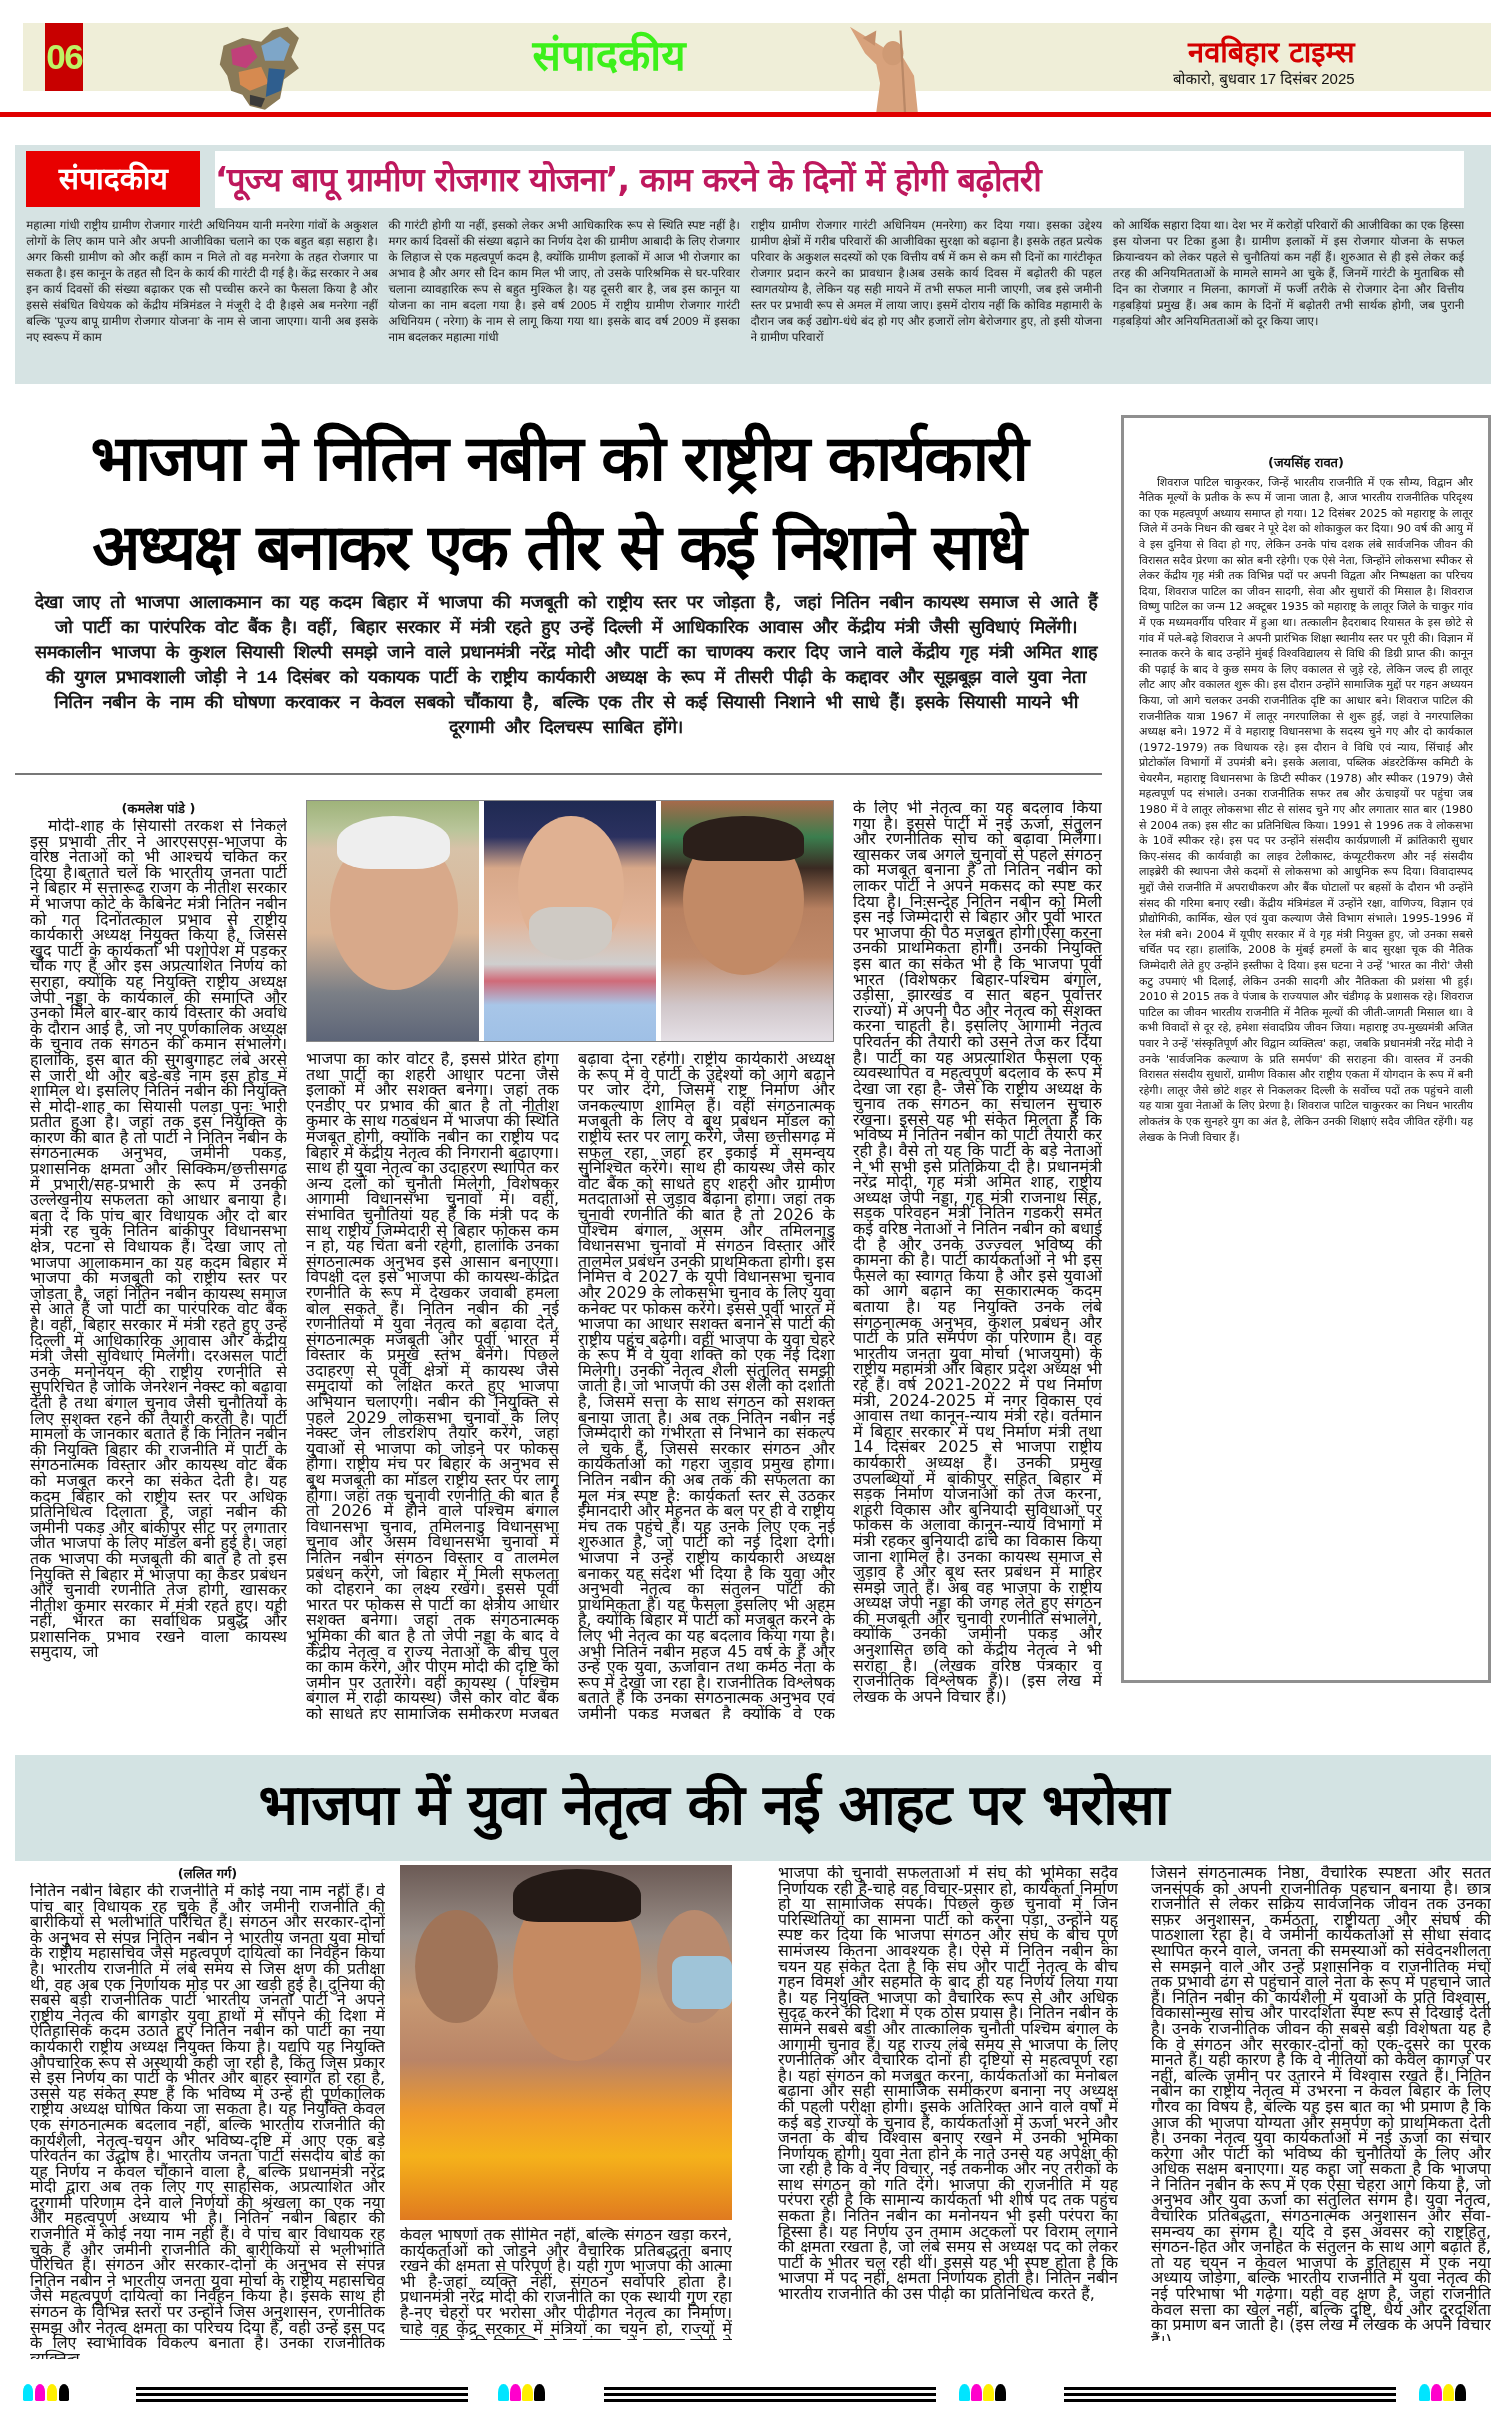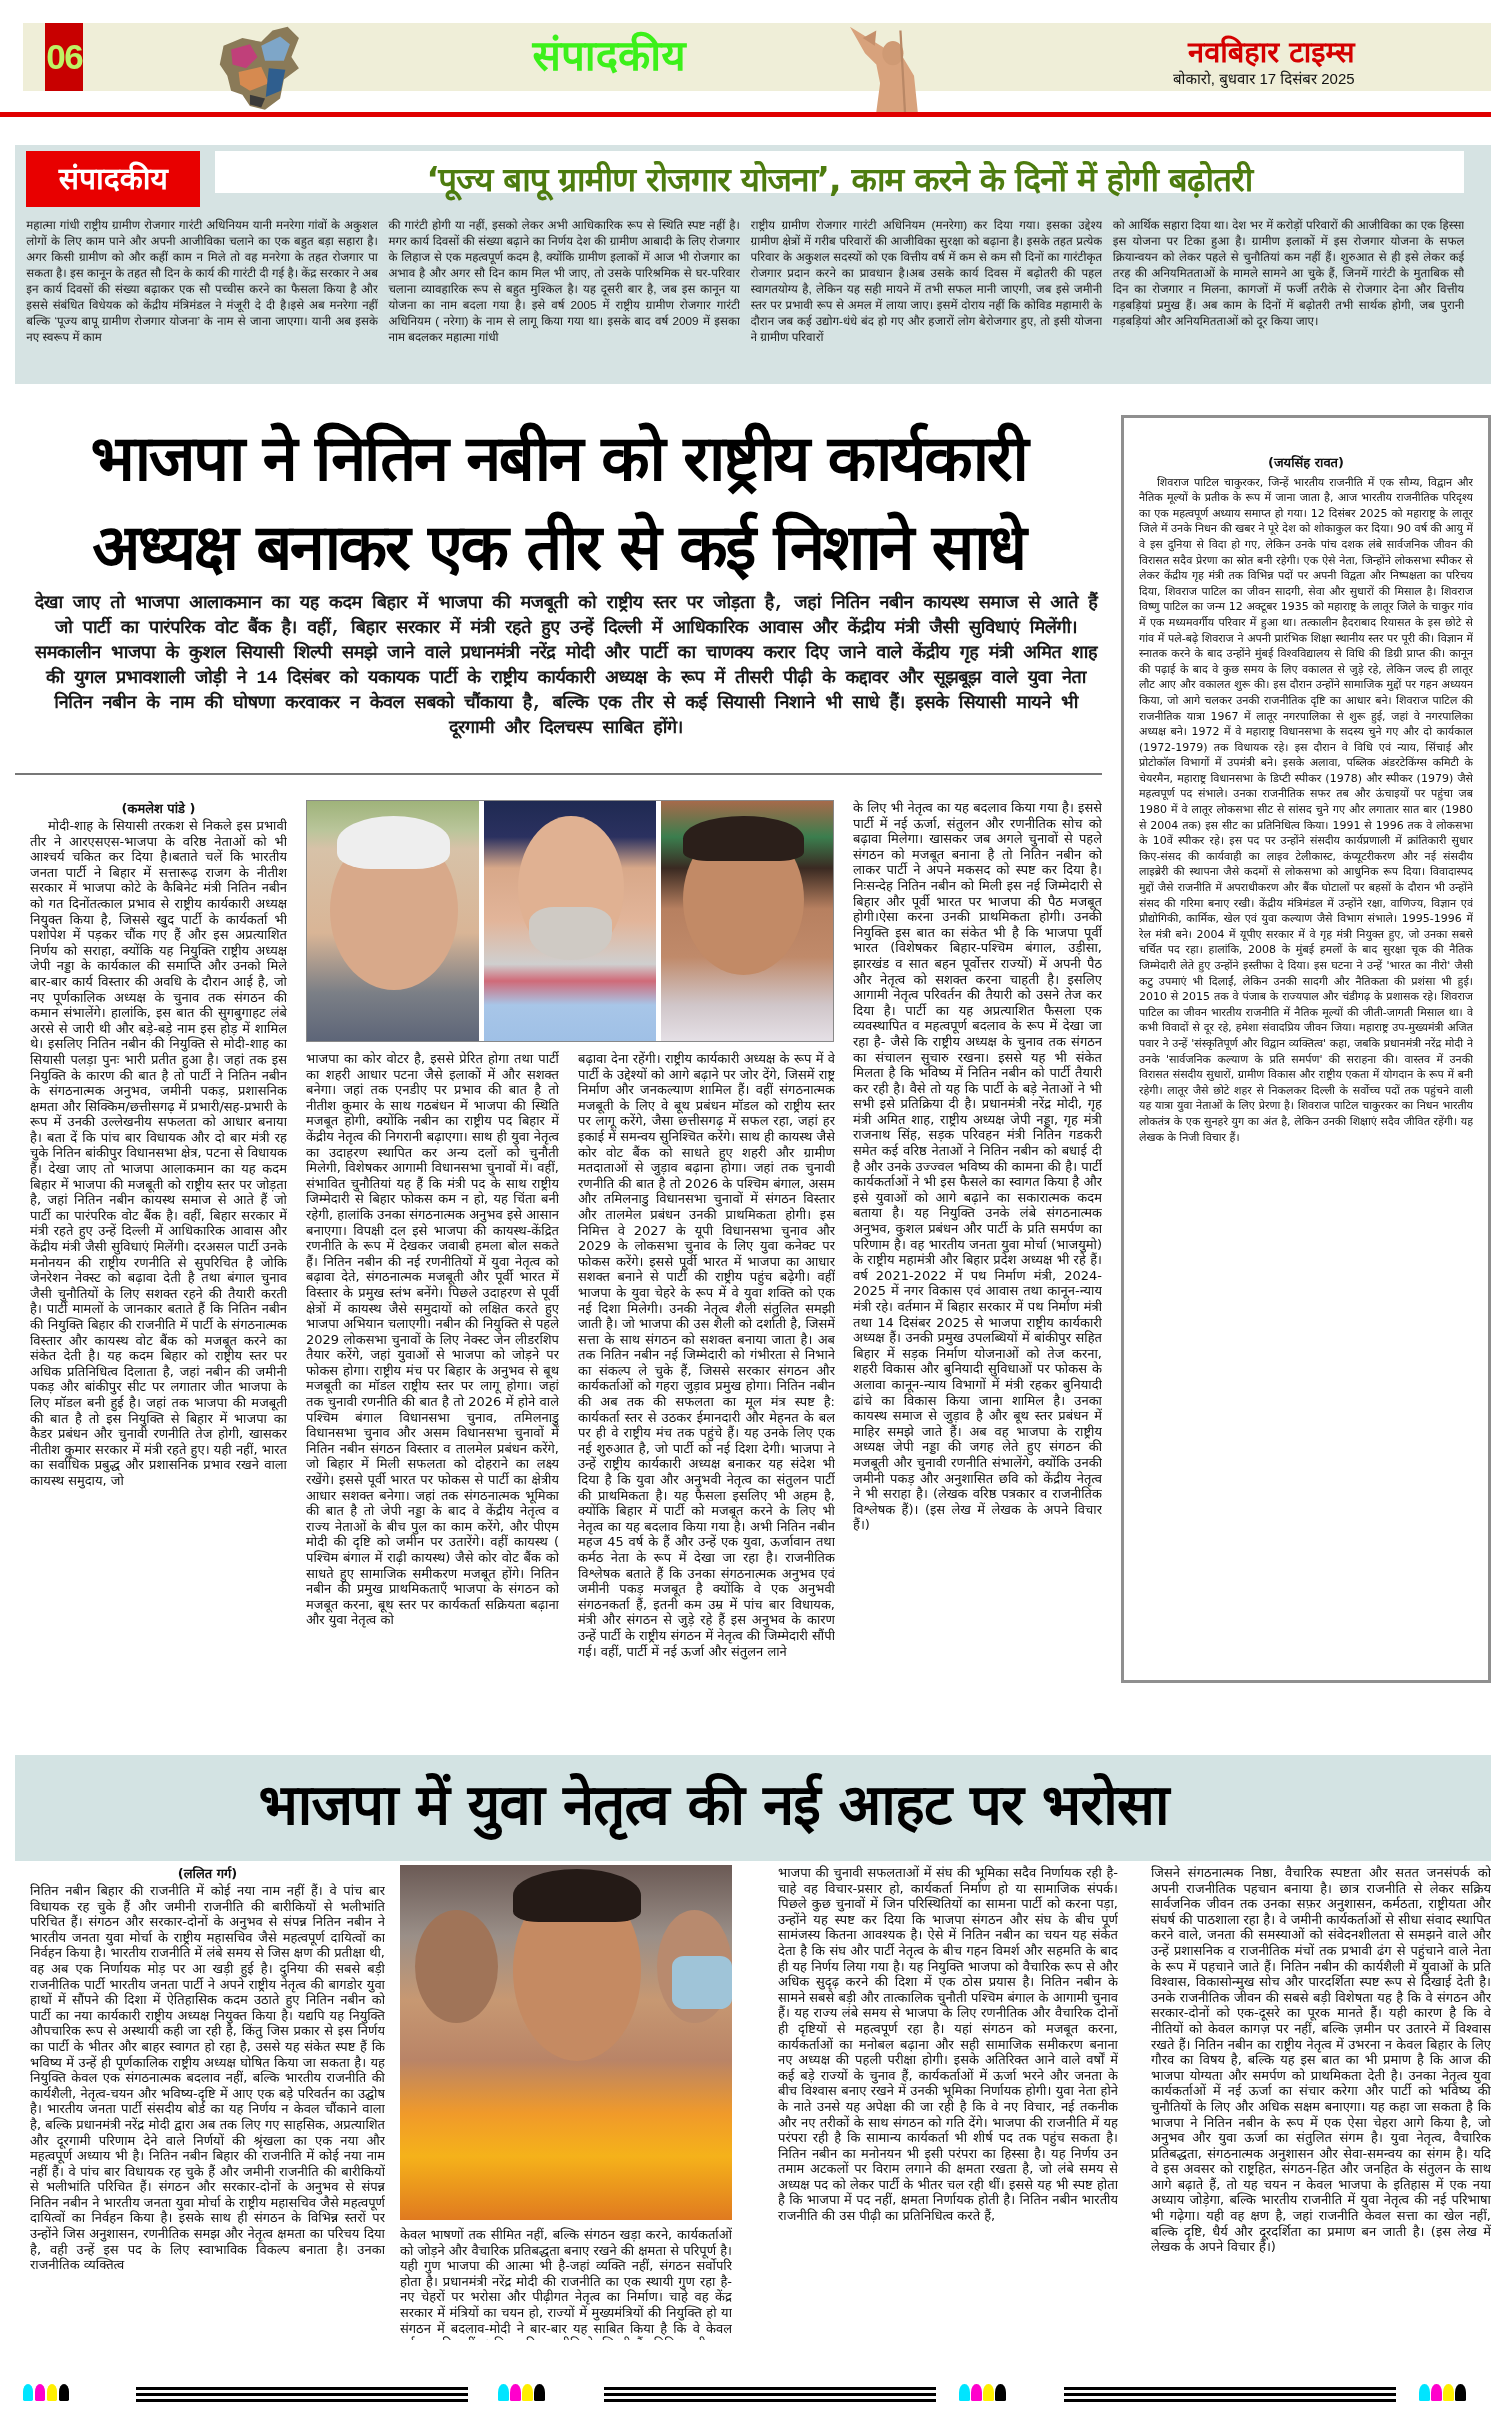--- a/index.html
+++ b/index.html
@@ -15,34 +15,34 @@
     font-weight: bold; font-size: 42px; line-height: 48px; }
   .statue { position: absolute; left: 823px; top: 0px; width: 87px; height: 89px; }
   .paper-name { position: absolute; right: 136px; top: 13.6px; color: #d40000; font-weight: bold; font-size: 29px; line-height: 33px; }
   .paper-date { position: absolute; right: 136px; top: 47px; color: #111; font-size: 15px; line-height: 18px; font-family: "Liberation Sans", sans-serif; }
   .red-rule { position: absolute; left: 0; top: 112px; width: 1491px; height: 4.5px; background: #e00000; }
 
   
   .edit-box { position: absolute; left: 15px; top: 145px; width: 1476px; height: 239px; background: #d6e3e3; }
   .edit-label { position: absolute; left: 11.3px; top: 6px; width: 174px; height: 56px; background: #e80000; color: #fff;
     font-weight: bold; font-size: 30px; line-height: 56px; text-align: center; }
-  .edit-head { position: absolute; left: 200px; top: 6px; width: 1249px; height: 42px; background: #fff; color: #4d7c0f;
-    font-weight: bold; font-size: 33px; line-height: 57px; text-align: center; letter-spacing: -0.8px; }
+  .edit-head { position: absolute; left: 200px; top: 6px; width: 1249px; height: 57px; background: #fff; color: #be185d;
+    font-weight: bold; font-size: 33px; line-height: 57px; letter-spacing: -0.8px; }
   .edit-cols { position: absolute; left: 11.3px; top: 72px; width: 1438px; height: 159px; display: flex; gap: 10.6px; }
   .edit-col { flex: 1; font-family: "Liberation Sans", sans-serif; font-size: 11.7px; line-height: 16px; text-align: justify; color: #1a1a1a; overflow: hidden; }
 
   
   .lead-head { position: absolute; left: 15px; top: 414px; width: 1087px; text-align: center; color: #000; font-weight: bold;
     font-size: 63px; line-height: 89px; letter-spacing: -2.3px; }
   .lead-deck { position: absolute; left: 30px; top: 591px; width: 1072px; text-align: center; color: #1a1a1a; font-weight: bold;
     font-size: 18px; line-height: 25px; letter-spacing: -0.5px; font-family: Liberation Mono, monospace; }
   .lead-rule { position: absolute; left: 15px; top: 773px; width: 1087px; height: 1.5px; background: #777; }
 
   .byline { text-align: center; font-weight: bold; font-size: 13px; line-height: 18px; }
-  .body-text { font-size: 13px; line-height: 15.6px; text-align: justify; color: #111; overflow: hidden; }
+  .body-text { font-size: 16px; line-height: 15.6px; text-align: justify; color: #111; overflow: hidden; }
   .col { position: absolute; }
 
   .photo-strip { position: absolute; left: 306px; top: 800px; width: 528px; height: 242px; border: 1.5px solid #888; display: flex; gap: 4.5px; background: #fff; }
   .photo { flex: 1; position: relative; overflow: hidden; }
   .photo-1 { background: linear-gradient(180deg,#9fb37a 0%, #b9c59a 12%, #d7c2a8 20%, #d9b596 55%, #7b7f86 80%, #5d6578 100%); }
   .photo-2 { background: linear-gradient(180deg,#1f2a52 0%, #2b3160 15%, #d8a889 28%, #e2b59a 50%, #cfcfcf 68%, #d06a78 75%, #a8c6e8 85%, #9fc0e6 100%); }
   .photo-3 { background: linear-gradient(180deg,#a66a4a 0%, #3b7e4e 15%, #3a2a22 28%, #b78060 45%, #c08a6a 65%, #d0c6c9 85%, #e5e0e6 100%); }
   .face { position: absolute; border-radius: 50%; }
 
   

